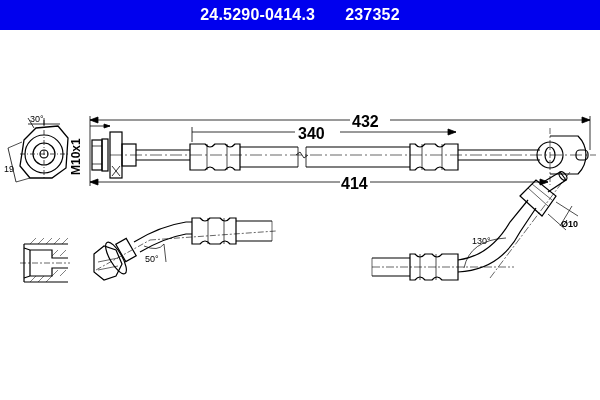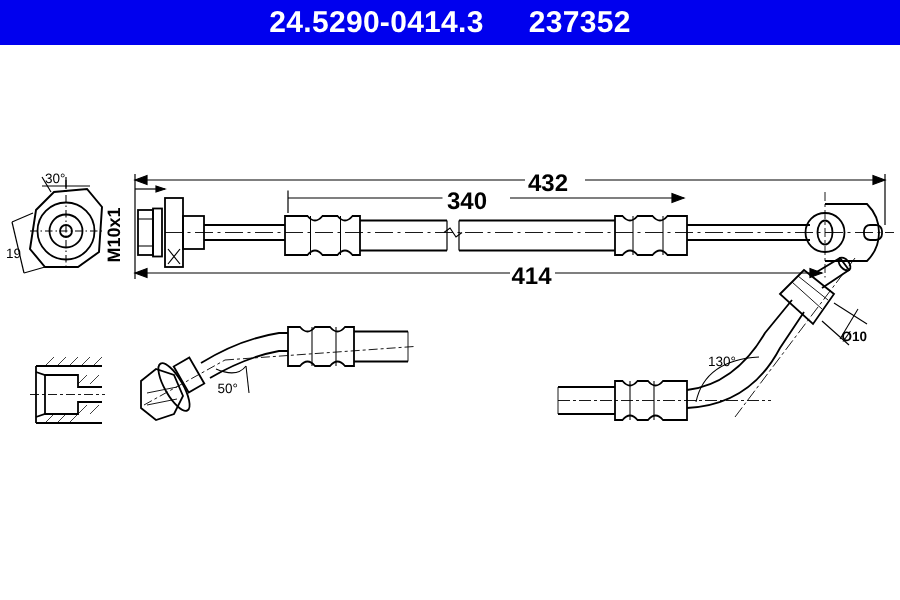--- a/index.html
+++ b/index.html
@@ -1,17 +1,17 @@
 <!DOCTYPE html>
 <html><head>
 <meta charset="utf-8">
 <style>
   html, body { margin: 0; padding: 0; background: #ffffff; }
   body { width: 600px; height: 400px; position: relative; overflow: hidden; font-family: "Liberation Sans", sans-serif; }
-  .header { position: absolute; left: 0; top: 0; width: 600px; height: 30px; background: #0000ee; color: #ffffff; display: flex; justify-content: center; align-items: center; gap: 30px; font-weight: bold; font-size: 20px; letter-spacing: 0.2px; }
+  .header { position: absolute; left: 0; top: 0; width: 600px; height: 30px; background: #0000ee; color: #ffffff; display: flex; justify-content: center; align-items: center; gap: 30px; font-weight: bold; font-size: 16px; letter-spacing: 0.2px; }
   .drawing { position: absolute; left: 0; top: 30px; width: 600px; height: 370px; }
   svg text { font-family: "Liberation Sans", sans-serif; fill: #000; }
   .dim { font-weight: bold; font-size: 16px; }
   .small { font-size: 9px; }
   .thread { font-weight: bold; font-size: 12px; }
 </style>
 </head>
 <body>
 
 <div class="header">

